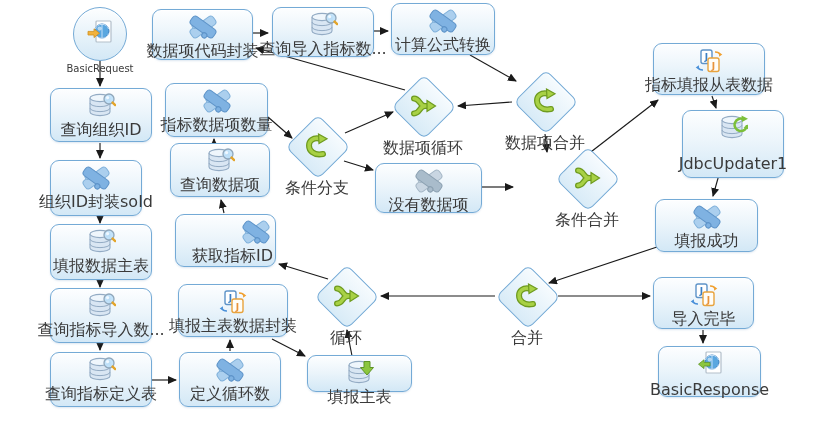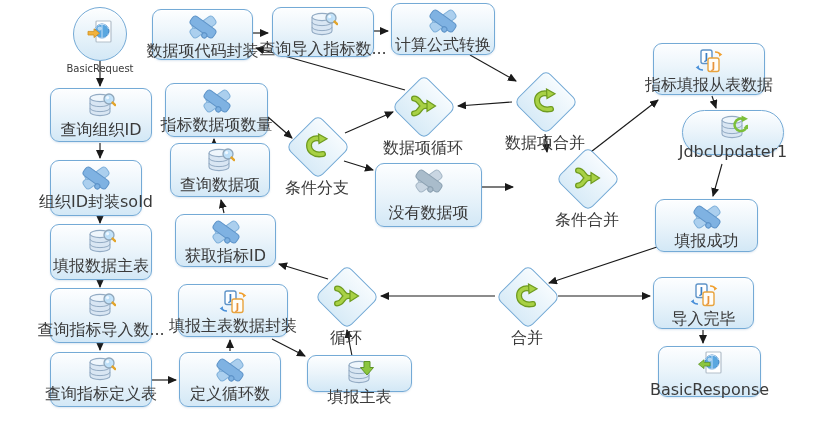--- a/index.html
+++ b/index.html
@@ -174,21 +174,21 @@
             <path d="M4 6 v14 a10 3.6 0 0 0 20 0 V6" fill="#d9e6f3" stroke="#93abc4" stroke-width="1.1"></path>
             <path d="M4 11 a10 3.6 0 0 0 20 0" fill="none" stroke="#93abc4" stroke-width="1"></path>
             <path d="M4 16 a10 3.6 0 0 0 20 0" fill="none" stroke="#93abc4" stroke-width="1"></path>
             <ellipse cx="14" cy="6" rx="10" ry="3.6" fill="#eff6fc" stroke="#93abc4" stroke-width="1.1"></ellipse>
             <circle cx="23" cy="7" r="5" fill="rgba(190,225,250,0.92)" stroke="#8fa6ba" stroke-width="1.3"></circle>
             <circle cx="21.6" cy="5.6" r="1.6" fill="#f0f8ff"></circle>
             <line x1="26.6" y1="10.6" x2="29.2" y2="13.1" stroke="#e3a52a" stroke-width="2.4" stroke-linecap="round"></line>
           </svg></span>
         <span class="node-label">查询数据项</span>
       </div>
-      <div class="node rect" style="left: 175px; top: 214px; width: 101px; height: 53px;">
+      <div class="node rect" style="left: 175px; top: 214px; width: 101px; height: 53px; align-items: flex-end;">
         <span class="icon"><svg width="34" height="28" viewBox="0 0 34 28">
             <g transform="rotate(-36 17 14)">
               <rect x="3" y="9" width="28" height="10" rx="3.5" fill="#abcfee" stroke="#7fb0da" stroke-width="1"></rect>
               <circle cx="11" cy="8" r="2.6" fill="#abcfee" stroke="#7fb0da" stroke-width="1"></circle>
             </g>
             <g transform="rotate(36 17 14)">
               <rect x="3" y="9" width="28" height="10" rx="3.5" fill="#7fb2e2" stroke="#5d93c8" stroke-width="1"></rect>
               <circle cx="23" cy="20" r="2.6" fill="#7fb2e2" stroke="#5d93c8" stroke-width="1"></circle>
             </g>
           </svg></span>
@@ -238,21 +238,21 @@
               <rect x="3" y="9" width="28" height="10" rx="3.5" fill="#abcfee" stroke="#7fb0da" stroke-width="1"></rect>
               <circle cx="11" cy="8" r="2.6" fill="#abcfee" stroke="#7fb0da" stroke-width="1"></circle>
             </g>
             <g transform="rotate(36 17 14)">
               <rect x="3" y="9" width="28" height="10" rx="3.5" fill="#7fb2e2" stroke="#5d93c8" stroke-width="1"></rect>
               <circle cx="23" cy="20" r="2.6" fill="#7fb2e2" stroke="#5d93c8" stroke-width="1"></circle>
             </g>
           </svg></span>
         <span class="node-label">计算公式转换</span>
       </div>
-      <div class="node rect" style="left: 375px; top: 163px; width: 107px; height: 64px;">
+      <div class="node rect" style="left: 375px; top: 163px; width: 107px; height: 50px;">
         <span class="icon"><svg width="34" height="28" viewBox="0 0 34 28">
             <g transform="rotate(-36 17 14)">
               <rect x="3" y="9" width="28" height="10" rx="3.5" fill="#c9d6e2" stroke="#a5b7c6" stroke-width="1"></rect>
               <circle cx="11" cy="8" r="2.6" fill="#c9d6e2" stroke="#a5b7c6" stroke-width="1"></circle>
             </g>
             <g transform="rotate(36 17 14)">
               <rect x="3" y="9" width="28" height="10" rx="3.5" fill="#a9bccb" stroke="#8ba0b1" stroke-width="1"></rect>
               <circle cx="23" cy="20" r="2.6" fill="#a9bccb" stroke="#8ba0b1" stroke-width="1"></circle>
             </g>
           </svg></span>
@@ -274,21 +274,21 @@
             <polygon points="25,9.8 28.3,7.4 25.2,5.4" fill="#f0a030"></polygon>
             <rect x="7" y="3" width="11" height="13.5" rx="2" fill="#ffffff" stroke="#5d93c8" stroke-width="1.4"></rect>
             <text x="12.5" y="13" text-anchor="middle" font-size="9" font-weight="bold" fill="#3b7fc4" font-family="DejaVu Sans, sans-serif">J</text>
             <rect x="14" y="11" width="11" height="13.5" rx="2" fill="#fffdf7" stroke="#e8a33d" stroke-width="1.4"></rect>
             <text x="19.5" y="21.5" text-anchor="middle" font-size="9" font-weight="bold" fill="#e8933a" font-family="DejaVu Sans, sans-serif">J</text>
             <path d="M9 23 a5 3.5 0 0 1 -5 -2.5" fill="none" stroke="#4a90d9" stroke-width="1.6"></path>
             <polygon points="5,18.2 1.7,20.6 4.8,22.6" fill="#4a90d9"></polygon>
           </svg></span>
         <span class="node-label">指标填报从表数据</span>
       </div>
-      <div class="node rect" style="left: 682px; top: 110px; width: 102px; height: 45px; border-radius: 23px;">
+      <div class="node rect" style="left: 682px; top: 110px; width: 102px; height: 68px;">
         <span class="icon"><svg width="30" height="28" viewBox="0 0 30 28">
             <path d="M4 6 v14 a10 3.6 0 0 0 20 0 V6" fill="#d9e6f3" stroke="#93abc4" stroke-width="1.1"></path>
             <path d="M4 11 a10 3.6 0 0 0 20 0" fill="none" stroke="#93abc4" stroke-width="1"></path>
             <path d="M4 16 a10 3.6 0 0 0 20 0" fill="none" stroke="#93abc4" stroke-width="1"></path>
             <ellipse cx="14" cy="6" rx="10" ry="3.6" fill="#eff6fc" stroke="#93abc4" stroke-width="1.1"></ellipse>
             <path d="M29 11 a6.2 6.2 0 1 1 -3.2 -5.6" fill="none" stroke="#7cbf3a" stroke-width="2.5"></path>
             <polygon points="23.5,1.5 30,4.8 24,8" fill="#7cbf3a"></polygon>
             <polygon points="30.5,15.5 25.5,13.5 30,10.5" fill="#7cbf3a"></polygon>
           </svg></span>
         <span class="node-label">JdbcUpdater1</span>

